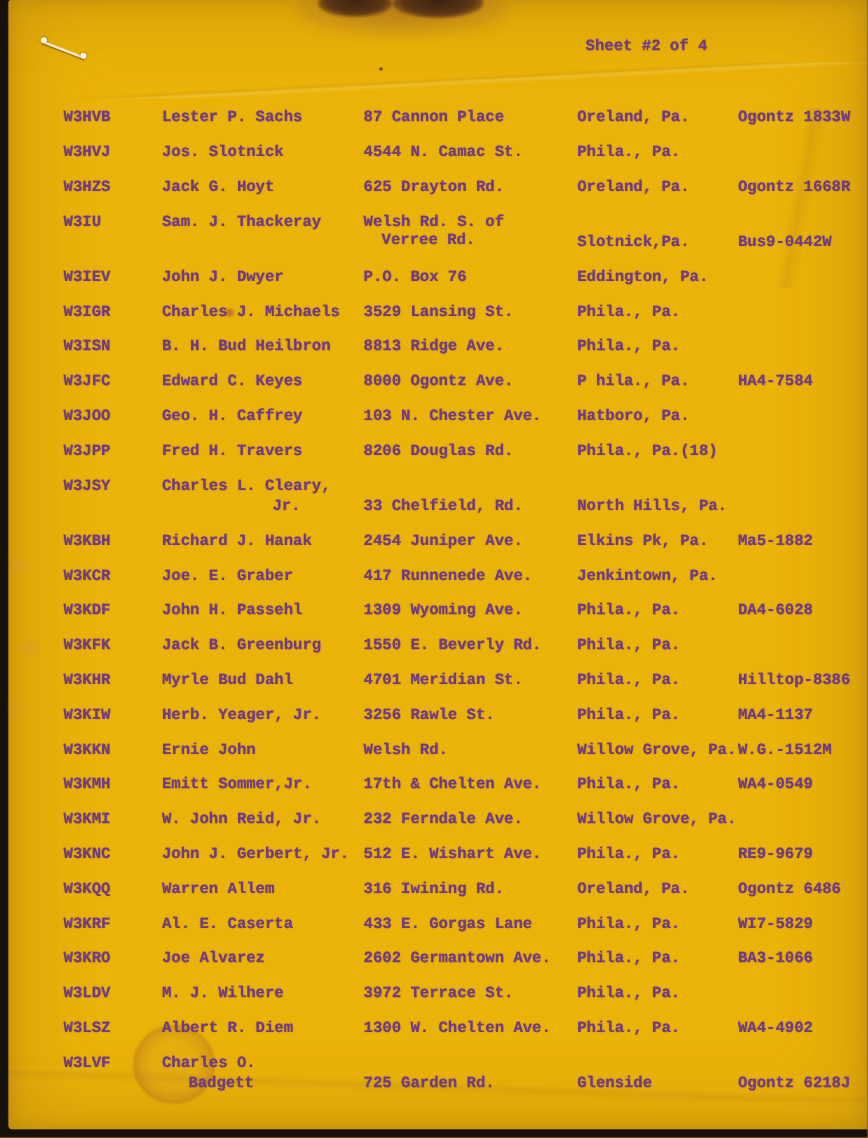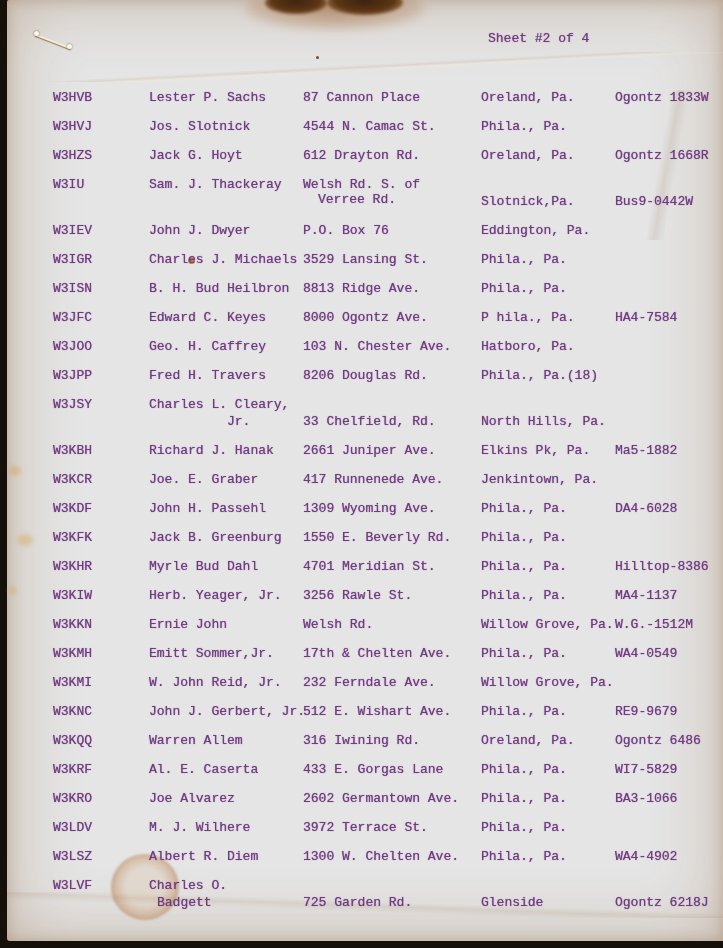--- a/index.html
+++ b/index.html
@@ -11,23 +11,24 @@
   .paper{
     position:absolute;left:7px;top:0;right:0;bottom:7px;
     background:
       radial-gradient(ellipse 60% 30% at 58% 10%, rgba(255,242,212,.55), transparent 70%),
       radial-gradient(ellipse 50% 35% at 90% 40%, rgba(252,228,185,.35), transparent 65%),
       radial-gradient(ellipse 55% 40% at 8% 98%, rgba(165,103,42,.30), transparent 70%),
       radial-gradient(ellipse 70% 25% at 50% 102%, rgba(178,115,50,.28), transparent 70%),
       radial-gradient(ellipse 40% 30% at 2% 45%, rgba(221,176,116,.35), transparent 60%),
       linear-gradient(168deg,#edc795 0%, #eec globally 40%, #e9bd85 100%),
       #ebc countryside;
-    background-color:#e5e5e5;
+    background-color:#eab308;
     box-shadow: inset 0 0 70px rgba(122,72,22,.30), inset 0 0 14px rgba(110,62,18,.25);
     border-radius:2px 0 0 3px;
+    font-weight:bold;
   }
   
   .crease1{position:absolute;left:0;top:52px;width:723px;height:30px;
     background:linear-gradient(177deg, transparent 46%, rgba(126,82,38,.10) 50%, rgba(255,240,210,.18) 53%, transparent 58%);}
   .crease2{position:absolute;left:630px;top:90px;width:60px;height:150px;
     background:linear-gradient(100deg, transparent 40%, rgba(126,82,38,.12) 50%, transparent 62%);}
   .crease3{position:absolute;left:0;top:892px;width:723px;height:26px;
     background:linear-gradient(182deg, transparent 42%, rgba(126,82,38,.10) 52%, transparent 64%);}
   
   .stain-a{position:absolute;left:258px;top:-8px;width:62px;height:22px;border-radius:50%;
@@ -63,21 +64,21 @@
     background:rgba(214,158,62,.30);filter:blur(2px);}
   
   .tw{color:#713b82;font-size:13px;line-height:17px;white-space:nowrap;
     text-shadow:0 0 1px rgba(113,59,130,.65), .4px .4px 0 rgba(113,59,130,.25);}
   .sheet-label{position:absolute;left:481px;top:30px;}
   .rows{position:absolute;left:0;top:89px;width:723px;}
   .row{position:relative;height:17px;margin-bottom:12px;}
   .row.tall{height:34px;}
   .c{position:absolute;top:0;}
   .call {left:46px;}
-  .name {left:128px;margin-left:14px;}
+  .name {left:128px;}
   .addr {left:296px;}
   .city {left:474px;}
   .phone{left:608px;}
   .on2{top:17px;}
   .row-iu  .addr2{left:311px;top:15px;}
   .row-jsy .name2{left:220px;top:17px;}
   .row-lvf .name2{left:150px;top:17px;}
 </style>
 </head>
 <body>
@@ -114,21 +115,21 @@
     <div class="row">
         <span class="c call">W3HVJ</span>
         <span class="c name">Jos. Slotnick</span>
         <span class="c addr">4544 N. Camac St.</span>
         <span class="c city">Phila., Pa.</span>
         <span class="c phone"></span>
       </div>
     <div class="row">
         <span class="c call">W3HZS</span>
         <span class="c name">Jack G. Hoyt</span>
-        <span class="c addr">612 Drayton Rd.</span>
+        <span class="c addr">625 Drayton Rd.</span>
         <span class="c city">Oreland, Pa.</span>
         <span class="c phone">Ogontz 1668R</span>
       </div>
     <div class="row tall row-iu">
         <span class="c call">W3IU</span>
         <span class="c name">Sam. J. Thackeray</span>
         <span class="c addr">Welsh Rd. S. of</span>
         <span class="c addr2">Verree Rd.</span>
         <span class="c city on2">Slotnick,Pa.</span>
         <span class="c phone on2">Bus9-0442W</span>
@@ -179,21 +180,21 @@
         <span class="c call">W3JSY</span>
         <span class="c name">Charles L. Cleary,</span>
         <span class="c name2">Jr.</span>
         <span class="c addr on2">33 Chelfield, Rd.</span>
         <span class="c city on2">North Hills, Pa.</span>
         <span class="c phone on2"></span>
       </div>
     <div class="row">
         <span class="c call">W3KBH</span>
         <span class="c name">Richard J. Hanak</span>
-        <span class="c addr">2661 Juniper Ave.</span>
+        <span class="c addr">2454 Juniper Ave.</span>
         <span class="c city">Elkins Pk, Pa.</span>
         <span class="c phone">Ma5-1882</span>
       </div>
     <div class="row">
         <span class="c call">W3KCR</span>
         <span class="c name">Joe. E. Graber</span>
         <span class="c addr">417 Runnenede Ave.</span>
         <span class="c city">Jenkintown, Pa.</span>
         <span class="c phone"></span>
       </div>

